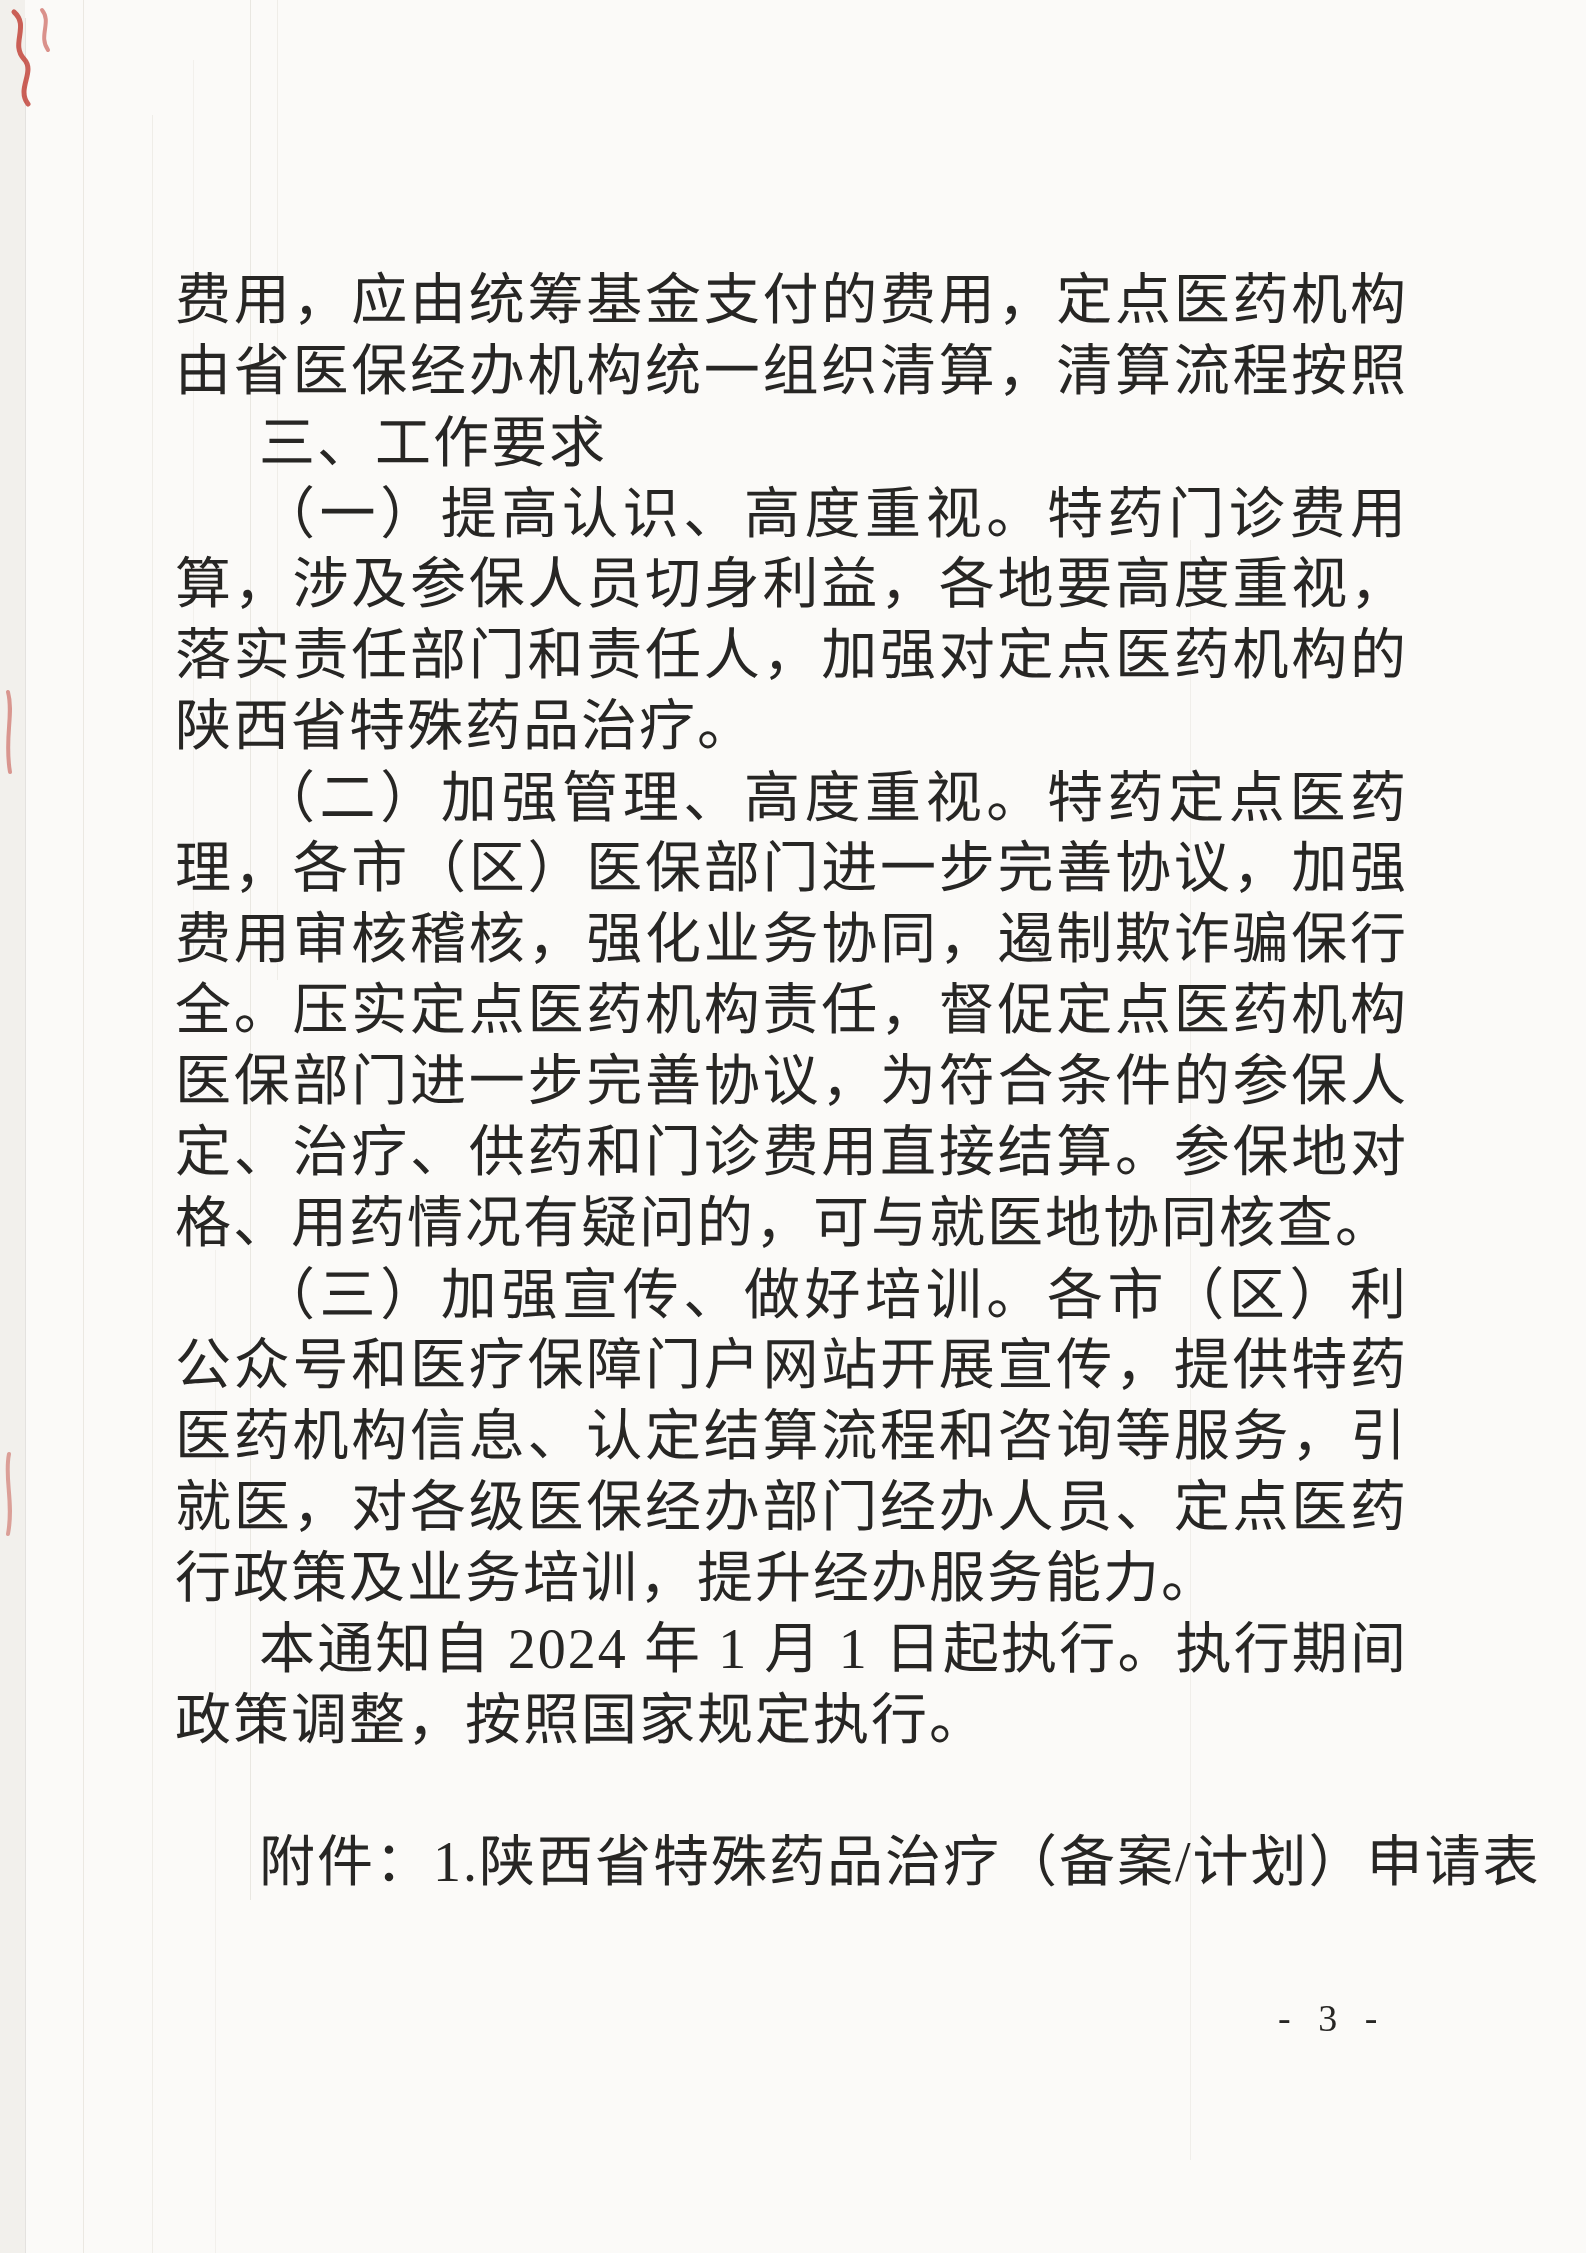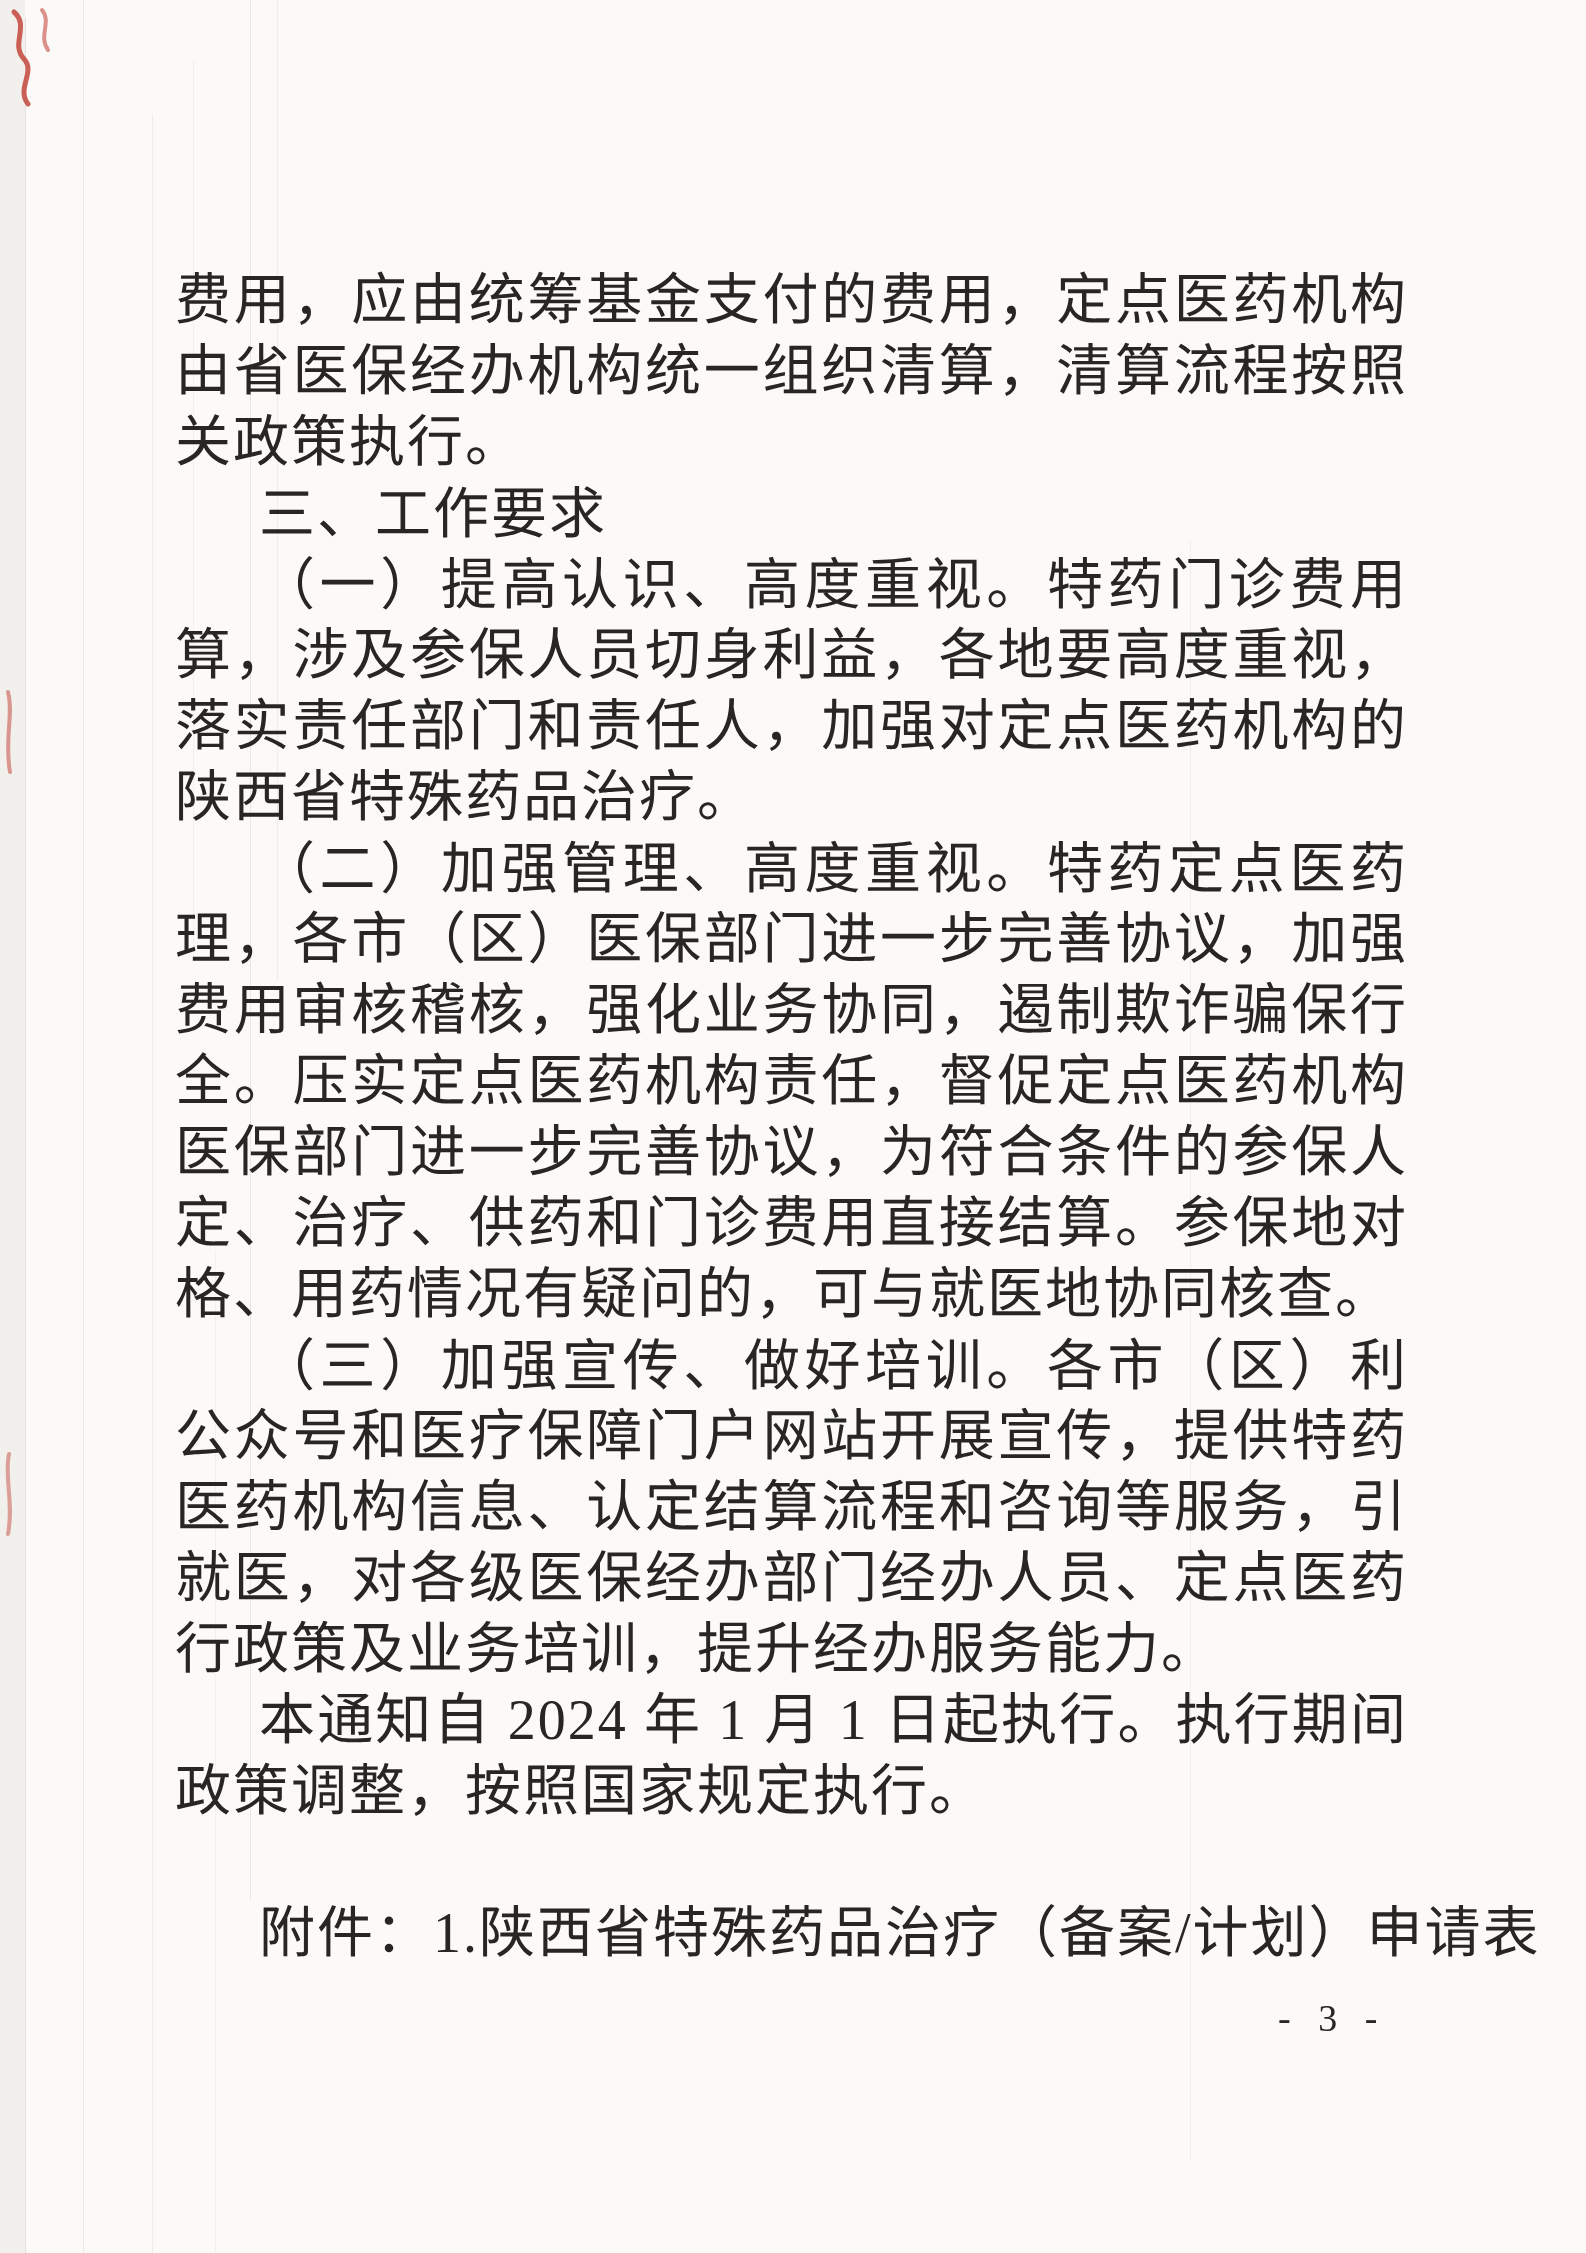--- a/index.html
+++ b/index.html
@@ -83,21 +83,20 @@
   <svg class="mark" style="left:0;top:686px;" width="20" height="92" viewBox="0 0 20 92">
     <path d="M8 6 C 14 28, 4 52, 10 86" fill="none" stroke="#bf3b31" stroke-width="4" stroke-linecap="round" opacity="0.5"></path>
   </svg>
   <svg class="mark" style="left:0;top:1448px;" width="20" height="92" viewBox="0 0 20 92">
     <path d="M9 6 C 4 30, 14 54, 8 86" fill="none" stroke="#bf3b31" stroke-width="4" stroke-linecap="round" opacity="0.45"></path>
   </svg>
 
   <div class="doc" id="doc-lines">
       <div class="line just"><span class="seg">费用，应由统筹基金支付的费用，定点医药机构先行垫付，而后</span></div>
       <div class="line just"><span class="seg">由省医保经办机构统一组织清算，清算流程按照省内异地就医相</span></div>
-      <div class="line"><span class="seg">关政策执行。</span></div>
       <div class="line ind"><span class="seg bold">三、工作要求</span></div>
       <div class="line just ind"><span class="seg bold">（一）提高认识、高度重视。</span><span class="seg">特药门诊费用异地就医直接结</span></div>
       <div class="line just"><span class="seg">算，涉及参保人员切身利益，各地要高度重视，加强组织领导、</span></div>
       <div class="line just"><span class="seg">落实责任部门和责任人，加强对定点医药机构的业务指导，确保</span></div>
       <div class="line"><span class="seg">陕西省特殊药品治疗。</span></div>
       <div class="line just ind"><span class="seg bold">（二）加强管理、高度重视。</span><span class="seg">特药定点医药机构实行属地管</span></div>
       <div class="line just"><span class="seg">理，各市（区）医保部门进一步完善协议，加强基金监管，严格</span></div>
       <div class="line just"><span class="seg">费用审核稽核，强化业务协同，遏制欺诈骗保行为，维护基金安</span></div>
       <div class="line just"><span class="seg">全。压实定点医药机构责任，督促定点医药机构严格按照省和就</span></div>
       <div class="line just"><span class="seg">医保部门进一步完善协议，为符合条件的参保人员提供特药资格认</span></div>

